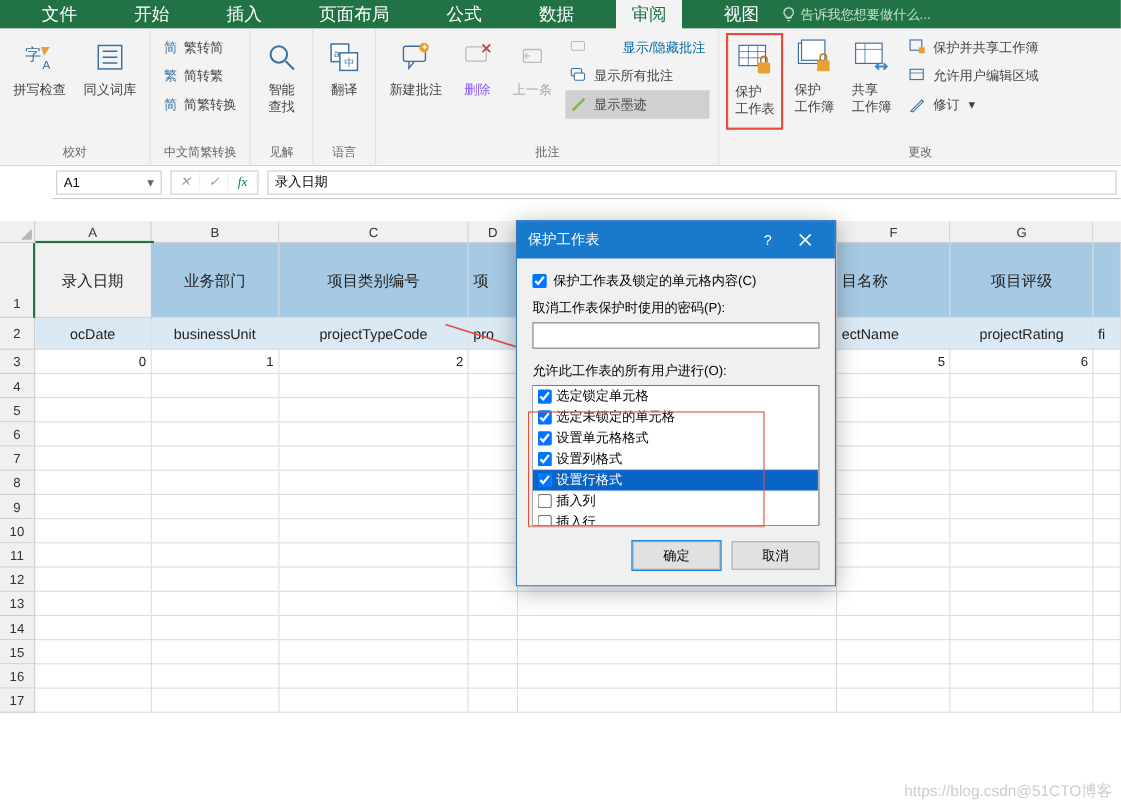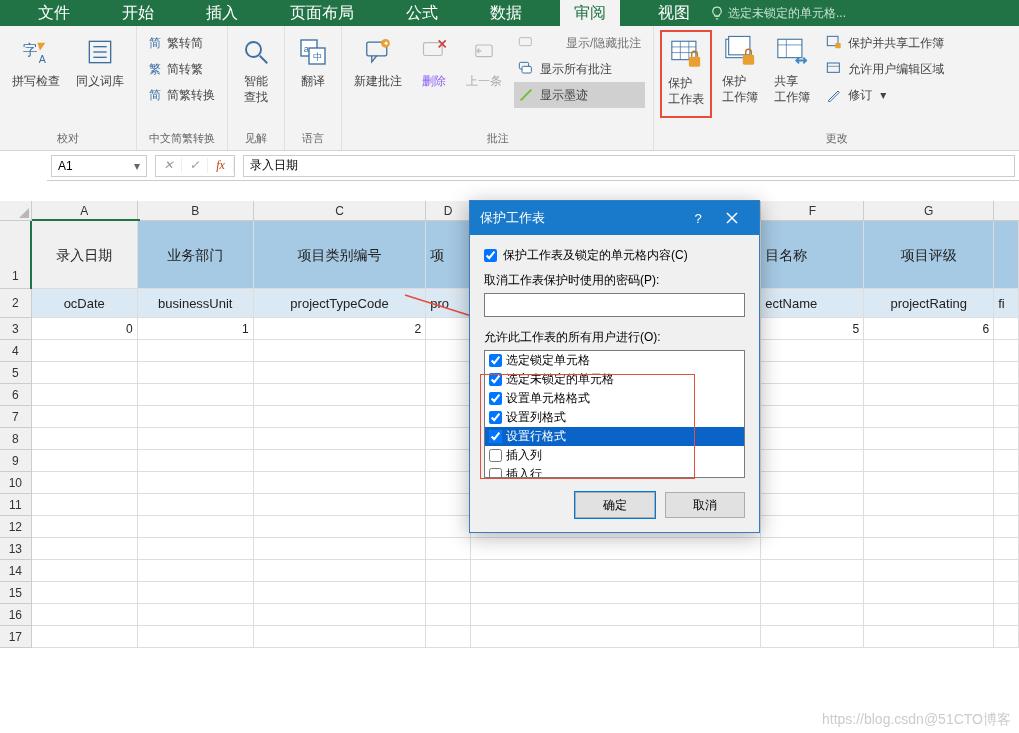--- a/index.html
+++ b/index.html
@@ -13,29 +13,29 @@
     
     .ribbon { display: flex; background: #f3f3f3; border-bottom: 1px solid #d4d4d4; height: 125px; }
     .ribbon-group { display: flex; flex-direction: column; justify-content: space-between; border-right: 1px solid #e0e0e0; padding: 4px 6px 2px; }
     .ribbon-group-content { display: flex; flex: 1; align-items: flex-start; gap: 4px; }
     .ribbon-group-label { text-align: center; color: #666; font-size: 11px; padding: 2px 0; }
     .ribbon-btn-large { display: flex; flex-direction: column; align-items: center; justify-content: flex-start; padding: 0 6px; cursor: pointer; min-width: 44px; height: 88px; color: #444; font-size: 12px; }
     .ribbon-btn-large .icon-zone { height: 44px; display:flex; align-items:center; justify-content:center;}
     .ribbon-btn-large .lbl { line-height: 1.3; }
     .ribbon-col { display:flex; flex-direction:column; gap: 0px; padding: 0 2px;}
     .ribbon-item { display: flex; align-items: center; gap: 6px; padding: 2px 4px; cursor: pointer; color:#444; font-size: 12px; height: 26px;}
-    .ribbon-item.disabled { color: #737373; cursor: default; gap: 32px;}
+    .ribbon-item.disabled { color: #0369a1; cursor: default; gap: 32px;}
     .highlight-box { border: 2px solid #e74c3c; }
     
     .formula-bar { display: flex; align-items: center; border-bottom: 1px solid #ccc; height: 30px; background: #fff; margin-left: 47px; }
     .name-box { width: 96px; border: 1px solid #ccc; margin: 4px 0 4px 4px; height: 22px; display: flex; align-items: center; padding: 0 6px; background: #fff; font-size: 12px; }
     .name-box .chev { margin-left: auto; color: #666; }
     .fx-zone { display: flex; align-items: center; border: 1px solid #ccc; margin: 4px 0 4px 8px; height: 22px; }
     .fx-btn { width: 26px; text-align: center; color: #999; border-right: 1px solid #eee; font-family: serif; font-style: italic;}
-    .fx-btn.fx { color: #c2410c;}
+    .fx-btn.fx { color: #0f766e;}
     .formula-input { flex: 1; border: none; border: 1px solid #ccc; margin: 4px 4px 4px 8px; height: 22px; padding: 0 6px; outline: none; font-size: 12px; }
     
     .select-all-tri { width: 32px; height: 20px; border-right: 1px solid #ccc; border-bottom: 1px solid #ccc; background:#f0f0f0; position: relative; }
     .select-all-tri::after{ content:''; position:absolute; right:2px; bottom:2px; border-style:solid; border-width:0 0 10px 10px; border-color:transparent transparent #b8b8b8 transparent;}
     
     .sheet { display: flex; flex-direction: column; }
     .col-headers { display: flex; }
     .col-header { background: #f0f0f0; border-right: 1px solid #ccc; border-bottom: 1px solid #ccc; text-align: center; height: 20px; line-height: 20px; color: #333; font-size: 12px;}
     .row { display: flex; }
     .row-header { width: 32px; background: #f0f0f0; border-right: 1px solid #ccc; border-bottom: 1px solid #ccc; text-align: center; height: 22px; line-height: 22px; color:#333; font-size: 12px;}
@@ -79,21 +79,21 @@
   <div class="tab">插入</div>
   <div class="tab">页面布局</div>
   <div class="tab">公式</div>
   <div class="tab">数据</div>
   <div class="tab active">审阅</div>
   <div class="tab">视图</div>
   <div class="tell-me">
     <svg width="14" height="14" viewBox="0 0 24 24" fill="none" stroke="#c5e0d0" stroke-width="2">
         <path d="M9 18h6M10 22h4M12 2a7 7 0 0 0-4 12.9V17h8v-2.1A7 7 0 0 0 12 2z"></path>
       </svg>
-    <span>选定未锁定的单元格...</span>
+    <span>告诉我您想要做什么...</span>
   </div>
 </div>
 
 <div class="ribbon">
 
   <div class="ribbon-group">
     <div class="ribbon-group-content">
       <div class="ribbon-btn-large">
         <div class="icon-zone">
             <svg width="32" height="32" viewBox="0 0 48 48">

